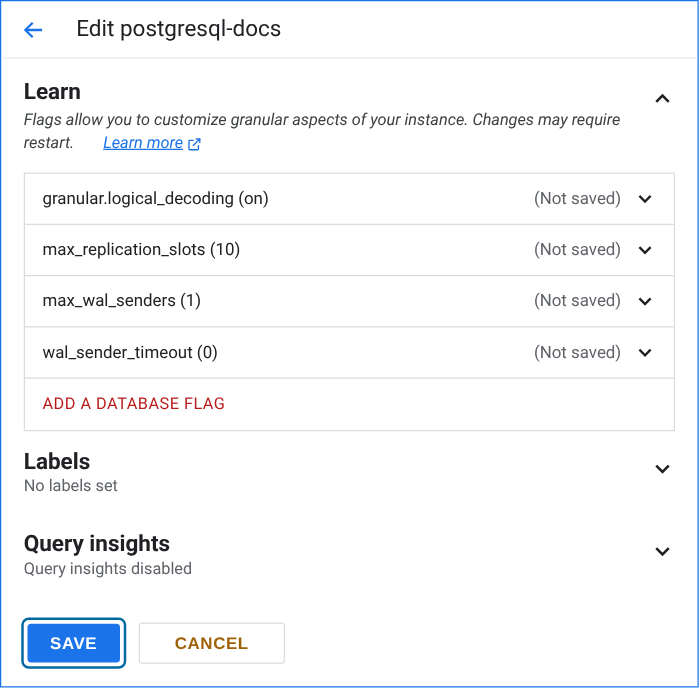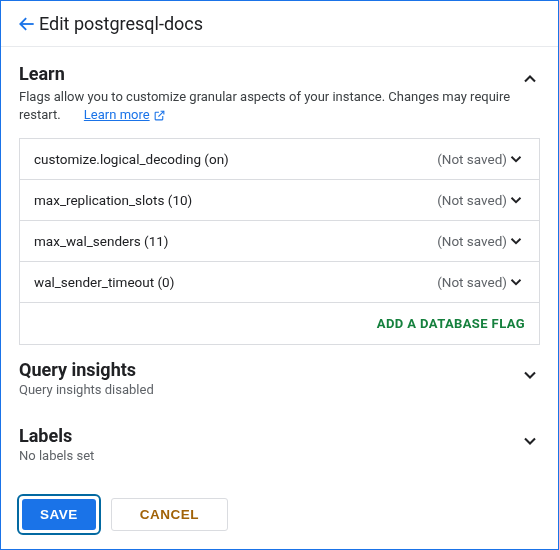--- a/index.html
+++ b/index.html
@@ -11,21 +11,21 @@
     height: 550px;
     border: 1px solid #1a73e8;
     display: flex;
     flex-direction: column;
   }
   .header {
     display: flex;
     align-items: center;
     padding: 12px 16px;
     border-bottom: 1px solid #e8eaed;
-    gap: 2px;
+    gap: 24px;
   }
   .back-icon {
     width: 20px;
     height: 20px;
     cursor: pointer;
     color: #1a73e8;
     flex-shrink: 0;
   }
   .page-title {
     font-size: 18px;
@@ -54,20 +54,21 @@
   .section-sub {
     font-size: 13px;
     color: #5f6368;
     margin-top: 2px;
   }
   .section-desc {
     font-size: 13px;
     color: #3c4043;
     margin-top: 4px;
     line-height: 1.4;
+    font-style: italic;
   }
   .learn-more {
     color: #1a73e8;
     text-decoration: underline;
     cursor: pointer;
     display: inline-flex;
     align-items: center;
     gap: 3px;
     padding-left: 20px;
   }
@@ -95,34 +96,34 @@
     font-size: 13.5px;
     cursor: pointer;
   }
   .flag-row:last-child { border-bottom: none; }
   .flag-name {
     flex: 1;
     color: #202124;
   }
   .flag-status {
     color: #5f6368;
+    margin-right: 10px;
   }
   .flag-chevron {
     width: 18px;
     height: 18px;
     color: #202124;
   }
   .add-flag {
     padding: 13px 14px;
-    color: #15803d;
-    font-weight: 700;
+    color: #b91c1c;
+    font-weight: 400;
     font-size: 13px;
     letter-spacing: 0.4px;
     cursor: pointer;
-    text-align: right;
   }
   .footer {
     padding: 14px 16px;
     display: flex;
     gap: 10px;
   }
   .save-wrap {
     border: 2px solid #0369a1;
     border-radius: 6px;
     padding: 3px;
@@ -187,65 +188,65 @@
           </span>
         </div>
       </div>
       <svg class="chevron" viewBox="0 0 24 24" fill="none" stroke="currentColor" stroke-width="2.5">
         <polyline points="6 15 12 9 18 15"></polyline>
       </svg>
     </div>
 
     <div class="flags-box">
       <div class="flag-row">
-        <span class="flag-name">customize.logical_decoding (on)</span>
+        <span class="flag-name">granular.logical_decoding (on)</span>
         <span class="flag-status">(Not saved)</span>
         <svg class="flag-chevron" viewBox="0 0 24 24" fill="none" stroke="currentColor" stroke-width="2.5">
             <polyline points="6 9 12 15 18 9"></polyline>
           </svg>
       </div>
       <div class="flag-row">
         <span class="flag-name">max_replication_slots (10)</span>
         <span class="flag-status">(Not saved)</span>
         <svg class="flag-chevron" viewBox="0 0 24 24" fill="none" stroke="currentColor" stroke-width="2.5">
             <polyline points="6 9 12 15 18 9"></polyline>
           </svg>
       </div>
       <div class="flag-row">
-        <span class="flag-name">max_wal_senders (11)</span>
+        <span class="flag-name">max_wal_senders (1)</span>
         <span class="flag-status">(Not saved)</span>
         <svg class="flag-chevron" viewBox="0 0 24 24" fill="none" stroke="currentColor" stroke-width="2.5">
             <polyline points="6 9 12 15 18 9"></polyline>
           </svg>
       </div>
       <div class="flag-row">
         <span class="flag-name">wal_sender_timeout (0)</span>
         <span class="flag-status">(Not saved)</span>
         <svg class="flag-chevron" viewBox="0 0 24 24" fill="none" stroke="currentColor" stroke-width="2.5">
             <polyline points="6 9 12 15 18 9"></polyline>
           </svg>
       </div>
       <div class="add-flag">ADD A DATABASE FLAG</div>
     </div>
+  </div>
+
+  <div class="collapsible">
+    <div>
+      <div class="section-title">Labels</div>
+      <div class="section-sub">No labels set</div>
+    </div>
+    <svg class="chevron" viewBox="0 0 24 24" fill="none" stroke="currentColor" stroke-width="2.5">
+        <polyline points="6 9 12 15 18 9"></polyline>
+      </svg>
   </div>
 
   <div class="collapsible">
     <div>
       <div class="section-title">Query insights</div>
       <div class="section-sub">Query insights disabled</div>
-    </div>
-    <svg class="chevron" viewBox="0 0 24 24" fill="none" stroke="currentColor" stroke-width="2.5">
-        <polyline points="6 9 12 15 18 9"></polyline>
-      </svg>
-  </div>
-
-  <div class="collapsible">
-    <div>
-      <div class="section-title">Labels</div>
-      <div class="section-sub">No labels set</div>
     </div>
     <svg class="chevron" viewBox="0 0 24 24" fill="none" stroke="currentColor" stroke-width="2.5">
         <polyline points="6 9 12 15 18 9"></polyline>
       </svg>
   </div>
 
 </div>
 
 <div class="footer">
   <span class="save-wrap">

